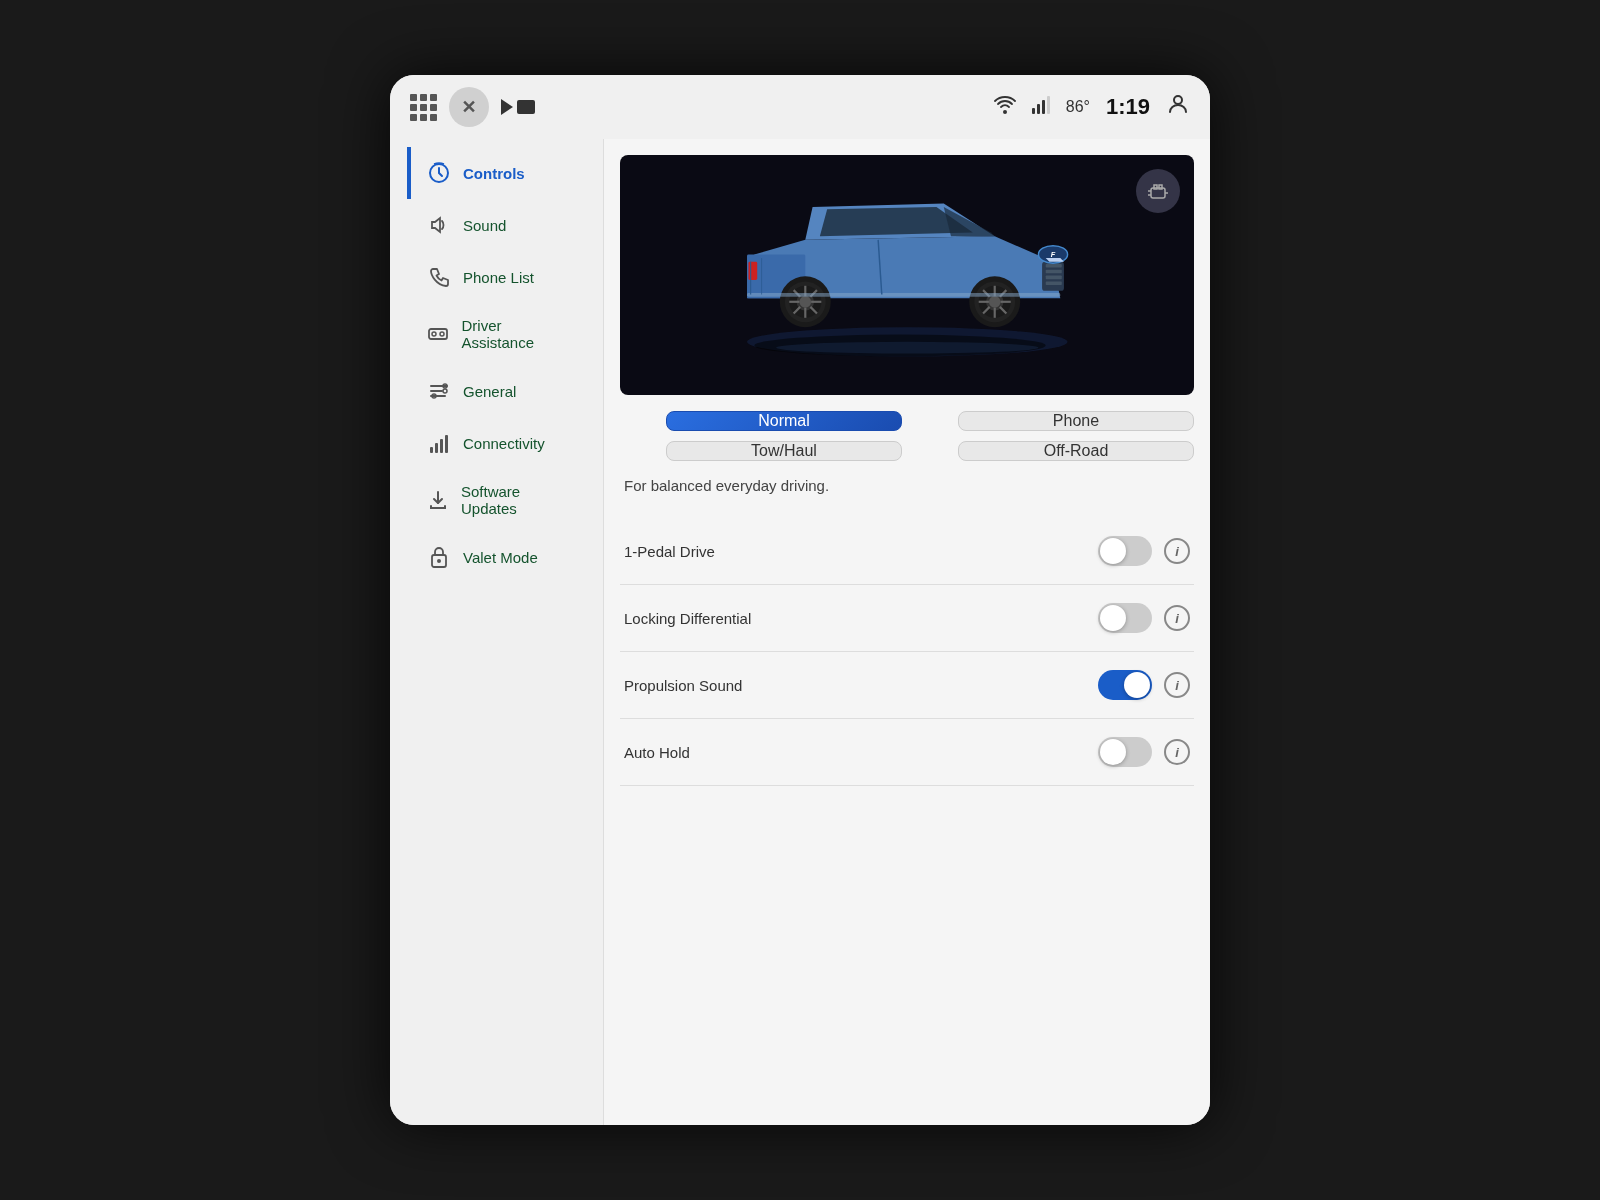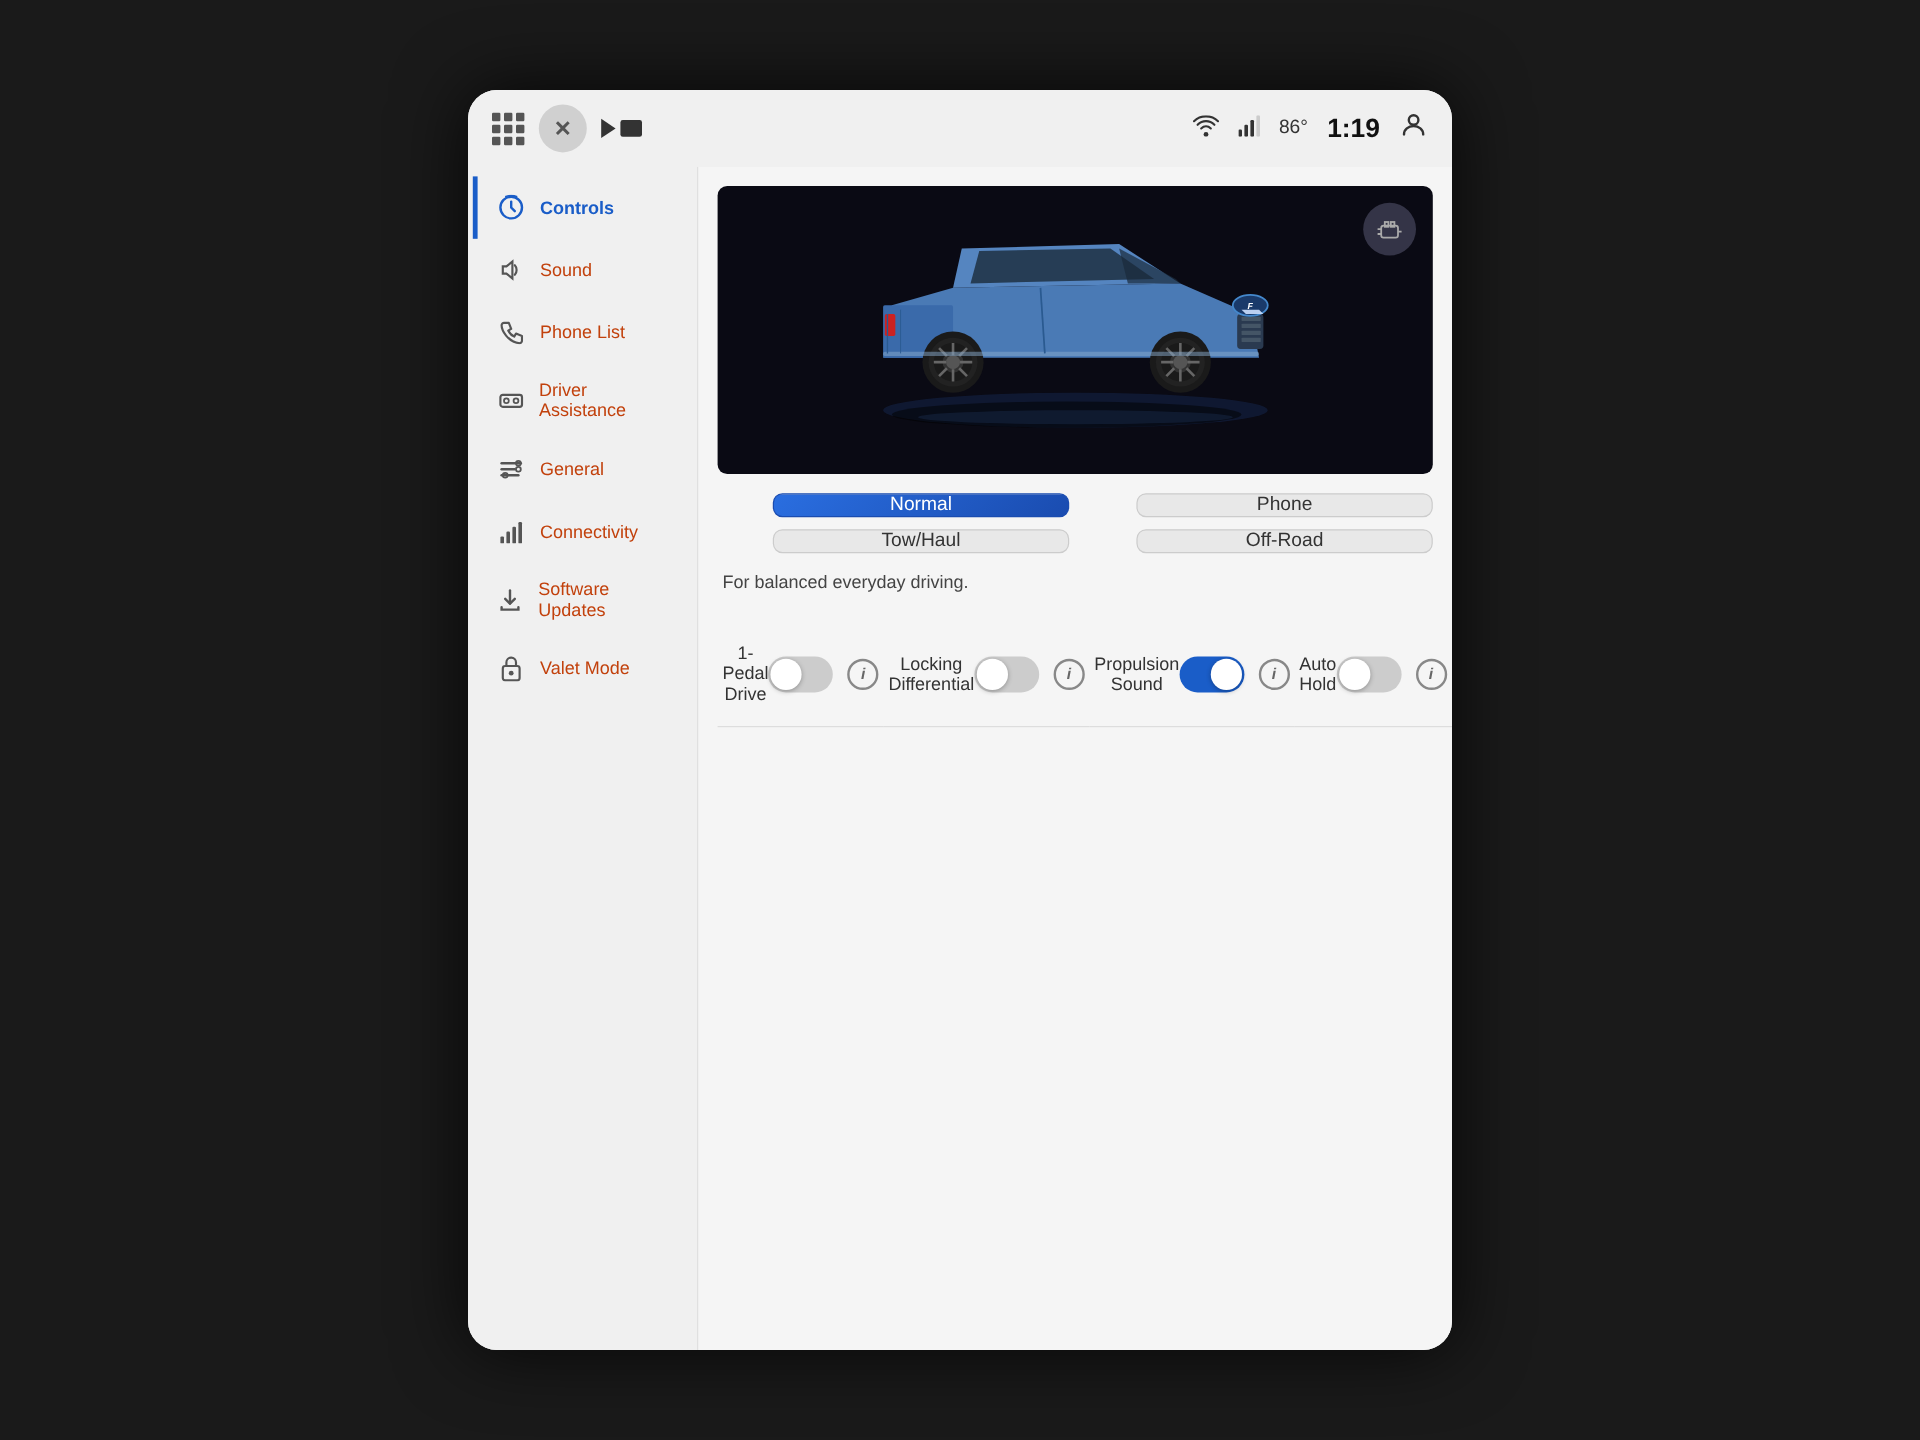--- a/index.html
+++ b/index.html
@@ -106,26 +106,26 @@
 
     
     .main-area {
       display: flex;
       flex: 1;
       overflow: hidden;
     }
 
     
     .sidebar {
-      width: 192px;
+      width: 214px;
       background: #f0f0f0;
       border-right: 1px solid #ddd;
       display: flex;
       flex-direction: column;
-      padding: 8px 4px;
+      padding: 8px 17px;
       overflow-y: auto;
     }
     .sidebar-item {
       display: flex;
       align-items: center;
       gap: 12px;
       padding: 14px 16px;
       cursor: pointer;
       border-left: 4px solid transparent;
     }
@@ -143,21 +143,21 @@
       align-items: center;
       justify-content: center;
       color: #555;
       font-size: 16px;
     }
     .sidebar-item.active .sidebar-icon {
       color: #1a5dc8;
     }
     .sidebar-label {
       font-size: 15px;
-      color: #c2410c;
+      color: #14532d;
     }
 
     
     .content-area {
       flex: 1;
       background: #f5f5f5;
       overflow-y: auto;
       padding: 16px;
     }
 
@@ -216,21 +216,21 @@
     .mode-description {
       font-size: 15px;
       color: #444;
       margin-bottom: 24px;
       padding: 0 4px;
     }
 
     
     .settings-list {
       display: flex;
-      flex-direction: row;
+      flex-direction: column;
       gap: 0;
       text-align: center;
     }
     .setting-row {
       display: flex;
       align-items: center;
       justify-content: space-between;
       padding: 18px 4px;
       border-bottom: 1px solid #ddd;
     }

